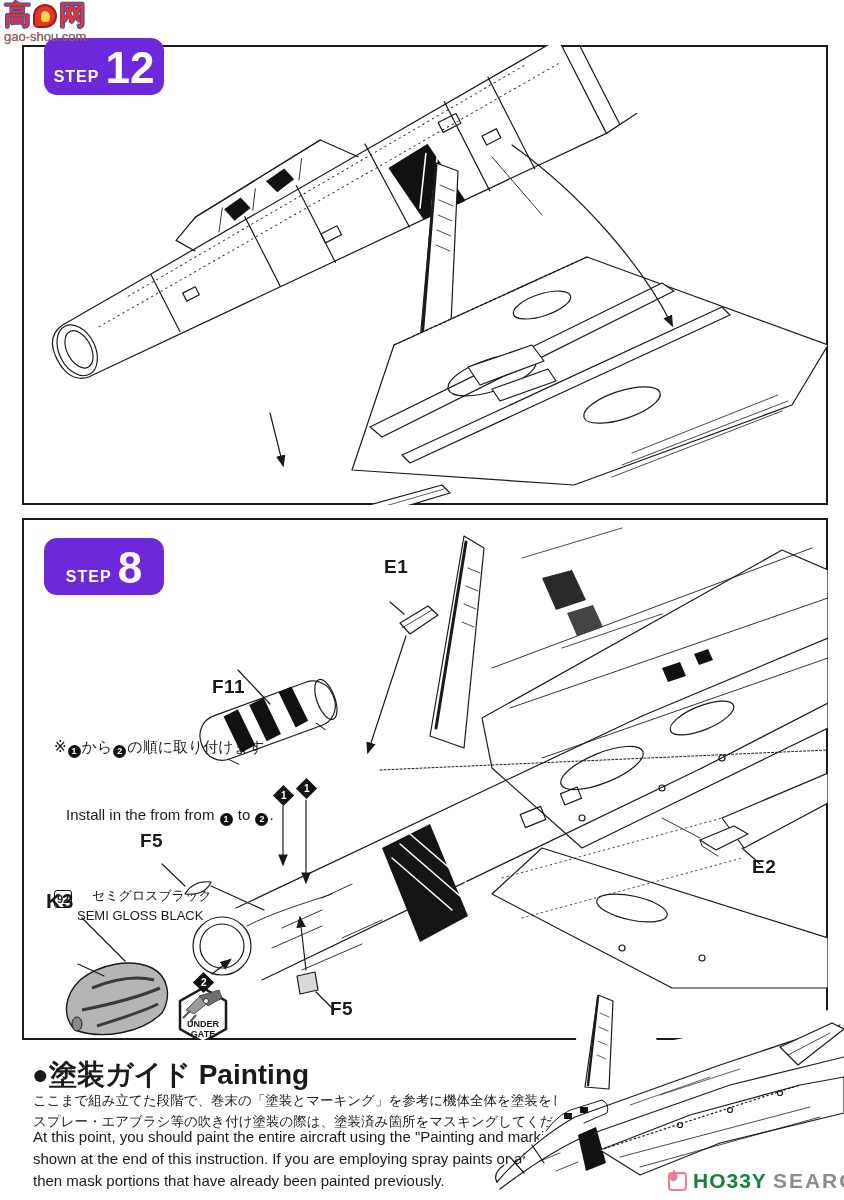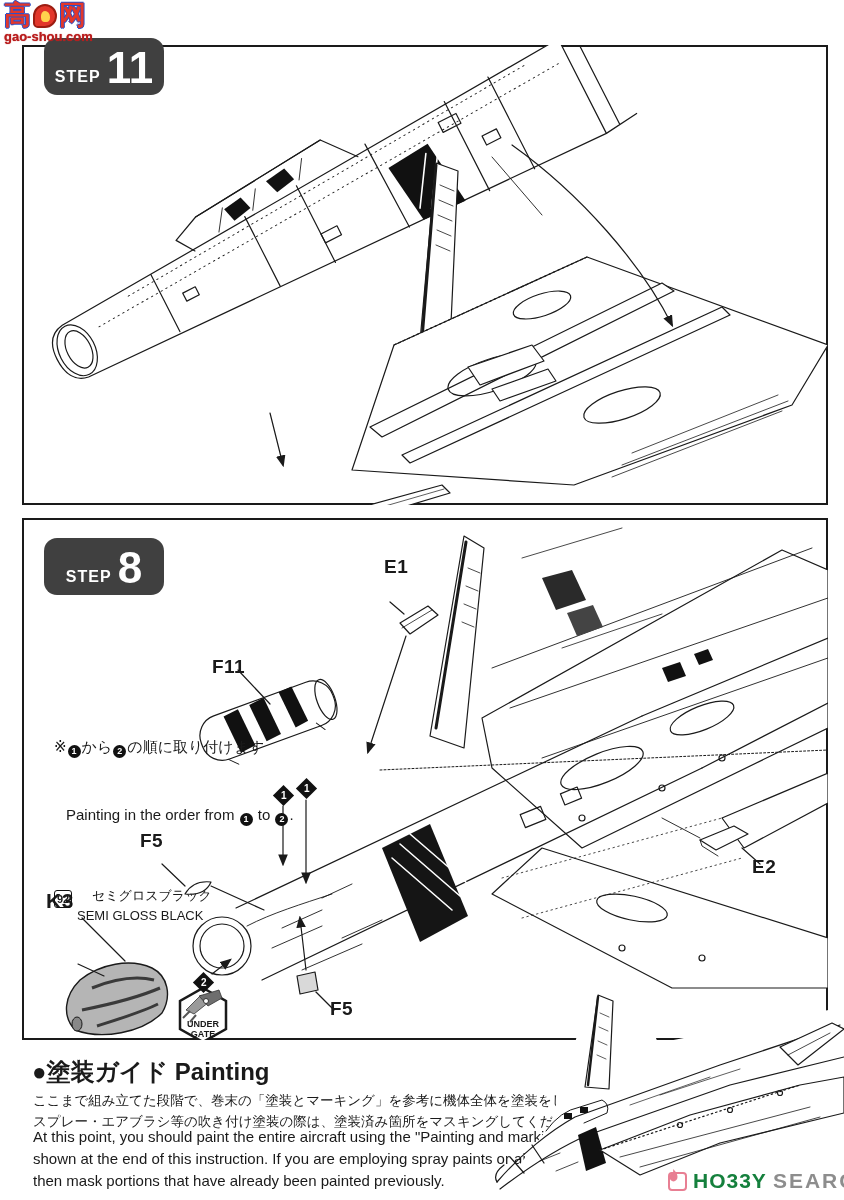--- a/index.html
+++ b/index.html
@@ -1,20 +1,20 @@
 <!DOCTYPE html>
 <html><head>
 <meta charset="utf-8">
 <style>
   html,body{margin:0;padding:0;background:#fff;}
   #page{position:relative;width:844px;height:1200px;background:#fff;overflow:hidden;
         font-family:"Liberation Sans","DejaVu Sans",sans-serif;color:#1a1a1a;}
   .box{position:absolute;border:2px solid #1a1a1a;background:#fff;}
   svg{position:absolute;left:0;top:0;}
-  .step-badge{position:absolute;background:#404040;border-radius:13px;color:#fff;
+  .step-badge{position:absolute;background:#6d28d9;border-radius:13px;color:#fff;
               display:flex;align-items:flex-end;justify-content:center;gap:6px;
               width:120px;height:57px;padding:0 6px;box-sizing:border-box;z-index:5;}
   .step-badge .stp{font-size:16px;font-weight:bold;letter-spacing:1px;margin-bottom:9px;}
   .step-badge .num{font-size:44px;font-weight:bold;line-height:50px;margin-bottom:2px;}
   .part-label{position:absolute;font-weight:bold;font-size:19px;z-index:6;letter-spacing:0.5px;}
   .part-label.big{font-size:21px;}
   .diamond{position:absolute;width:15px;height:15px;background:#111;transform:rotate(45deg);
            display:flex;align-items:center;justify-content:center;z-index:6;}
   .diamond span{transform:rotate(-45deg);color:#fff;font-size:10px;font-weight:bold;}
   .note{position:absolute;font-size:15px;z-index:6;white-space:nowrap;}
@@ -26,23 +26,23 @@
         border-radius:3px;align-items:center;justify-content:center;font-size:11px;
         font-weight:bold;margin-right:20px;vertical-align:-3px;}
   .wmark{position:absolute;left:4px;top:2px;z-index:9;line-height:1;}
   .wmark .row{display:flex;align-items:center;gap:2px;}
   .wmark .ch{font-size:27px;font-weight:bold;color:#e2372b;
              text-shadow:-1px 0 #2b50c8,1px 0 #2b50c8,0 -1px #2b50c8,0 1px #2b50c8;}
   .wmark .ico{width:24px;height:24px;border-radius:50% 50% 50% 20%;background:#e2372b;
               border:2px solid #9c1d12;box-sizing:border-box;position:relative;}
   .wmark .ico:after{content:"";position:absolute;left:6px;top:5px;width:9px;height:11px;
               background:#ffd24d;border-radius:45% 55% 40% 40%;}
-  .wmark .dom{font-size:13px;font-weight:bold;color:#b91c1c;margin-top:1px;
+  .wmark .dom{font-size:13px;font-weight:normal;color:#737373;margin-top:1px;
               text-shadow:0 0 1px #b33;}
-  .pg-head{position:absolute;left:32px;top:1056px;font-size:24px;font-weight:bold;z-index:4;}
+  .pg-head{position:absolute;left:32px;top:1056px;font-size:28px;font-weight:bold;z-index:4;}
   .pg-jp{position:absolute;left:33px;top:1090px;font-size:13.5px;line-height:21px;z-index:4;}
   .pg-en{position:absolute;left:33px;top:1126px;font-size:15px;line-height:22px;z-index:4;}
   .brand{position:absolute;left:668px;top:1169px;display:flex;align-items:center;gap:6px;z-index:8;}
   .brand .flame{width:19px;height:19px;border:2px solid #e87f93;border-radius:4px;
                 box-sizing:border-box;display:flex;align-items:center;justify-content:center;}
   .brand .b1{color:#15803d;font-weight:bold;font-size:21px;letter-spacing:1px;}
   .brand .b2{color:#8d8d8d;font-weight:600;font-size:21px;letter-spacing:2px;}
   .lineart{stroke:#1a1a1a;stroke-width:1.2;fill:none;stroke-linejoin:round;stroke-linecap:round;}
 </style>
 </head>
@@ -55,21 +55,21 @@
       <span class="ch">高</span>
       <span class="ico"></span>
       <span class="ch">网</span>
     </div>
     <div class="dom">gao-shou.com</div>
   </div>
 
   <div class="box" style="left:22px;top:45px;width:802px;height:456px;"></div>
   <div class="step-badge" style="left:44px;top:38px;">
     <span class="stp">STEP</span>
-    <span class="num">11</span>
+    <span class="num">12</span>
   </div>
 
   <svg style="left:22px;top:45px;z-index:2;" width="806" height="460" viewBox="0 0 806 460">
     <defs>
       <marker id="ah12" markerWidth="10" markerHeight="8" refX="8" refY="4" orient="auto">
         <path d="M0,0 L10,4 L0,8 z" fill="#1a1a1a"></path>
       </marker>
     </defs>
 
     <g class="lineart" transform="translate(28,318) rotate(-27)">
@@ -221,41 +221,41 @@
     </g>
 
     <g class="lineart">
       <polygon points="678,322 712,308 726,316 694,332" fill="#fff"></polygon>
       <path d="M678,322 L680,328 L696,338 M640,300 L678,320" stroke-width="0.9"></path>
       <path d="M720,330 L738,346"></path>
     </g>
   </svg>
 
   <div class="part-label" style="left:384px;top:556px;">E1</div>
-  <div class="part-label" style="left:212px;top:656px;">F11</div>
+  <div class="part-label" style="left:212px;top:676px;">F11</div>
   <div class="part-label" style="left:140px;top:830px;">F5</div>
   <div class="part-label big" style="left:46px;top:889px;">K3</div>
   <div class="part-label" style="left:330px;top:998px;">F5</div>
   <div class="part-label" style="left:752px;top:856px;">E2</div>
 
   <div class="diamond" style="left:276px;top:788px;">
       <span>1</span>
     </div>
   <div class="diamond" style="left:299px;top:781px;">
       <span>1</span>
     </div>
   <div class="diamond" style="left:196px;top:975px;">
       <span>2</span>
     </div>
 
   <div class="note" style="left:54px;top:738px;">
     <span>※</span><span class="circ">1</span><span>から</span><span class="circ">2</span><span>の順に取り付けます</span>
   </div>
   <div class="note" style="left:66px;top:806px;">
-    <span>Painting in the order from</span> <span class="circ">1</span> <span>to</span> <span class="circ">2</span><span>.</span>
+    <span>Install in the from from</span> <span class="circ">1</span> <span>to</span> <span class="circ">2</span><span>.</span>
   </div>
 
   <div class="callout" style="left:54px;top:888px;">
     <span class="code-box">92</span><span>セミグロスブラック</span><br>
     <span style="margin-left:23px;text-align:right;">SEMI GLOSS BLACK</span>
   </div>
 
   <div class="pg-head">●塗装ガイド Painting</div>
   <div class="pg-jp">
     <div>ここまで組み立てた段階で、巻末の「塗装とマーキング」を参考に機体全体を塗装をします。</div>

